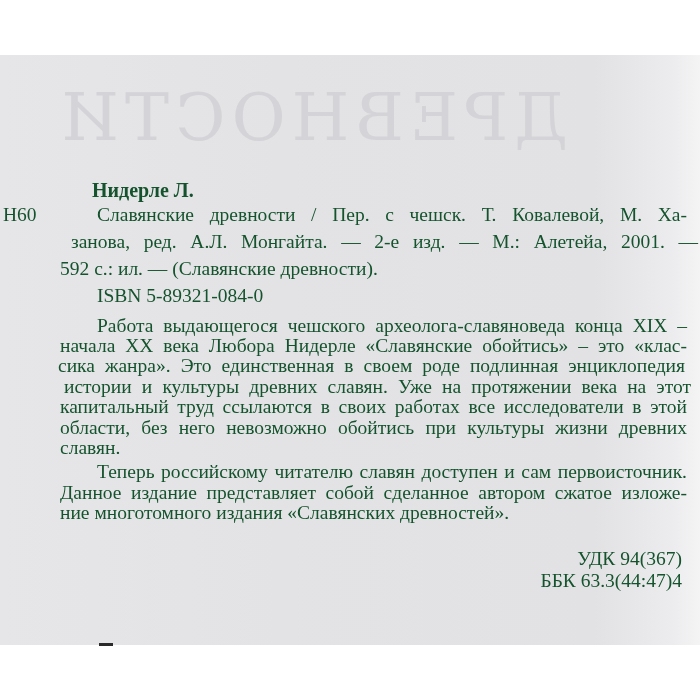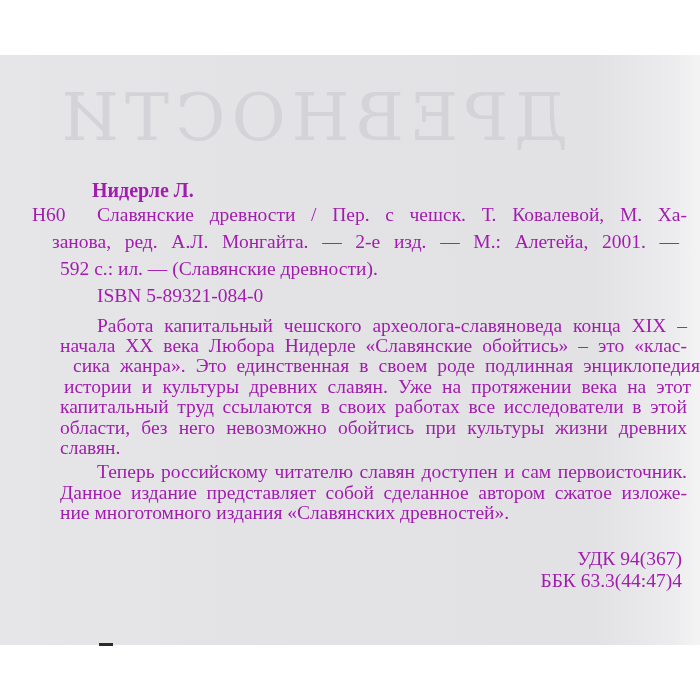--- a/index.html
+++ b/index.html
@@ -29,21 +29,21 @@
       letter-spacing: 6px;
       color: #d4d4d8;
       transform: scaleX(-1);
       text-align: center;
       white-space: nowrap;
       line-height: 1;
     }
     .txt {
       position: absolute;
       font-family: "Liberation Serif", serif;
-      color: #a21caf;
+      color: #14532d;
       font-size: 19.5px;
       white-space: nowrap;
       line-height: 1;
     }
     .author {
       font-weight: bold;
       font-size: 20px;
     }
     .justify {
       text-align: justify;
@@ -59,29 +59,29 @@
     }
   </style>
 </head>
 <body>
 
 <div class="page">
   <div class="bleed">ДРЕВНОСТИ</div>
 </div>
 
 <div class="txt author" style="left:92px; top:180px;">Нидерле Л.</div>
-<div class="txt" style="left:3px; top:205px;margin-left:29px;">Н60</div>
+<div class="txt" style="left:3px; top:205px;">Н60</div>
 <div class="txt justify" style="left:97px; top:205px; width:590px;">Славянские древности / Пер. с чешск. Т. Ковалевой, М. Ха-</div>
-<div class="txt justify" style="left:52px; top:232px; width:627px;font-family:Liberation Serif, serif;">занова, ред. А.Л. Монгайта. — 2-е изд. — М.: Алетейа, 2001. —</div>
+<div class="txt justify" style="left:71px; top:232px; width:627px;font-family:Liberation Serif, serif;">занова, ред. А.Л. Монгайта. — 2-е изд. — М.: Алетейа, 2001. —</div>
 <div class="txt" style="left:60px; top:259px;">592 с.: ил. — (Славянские древности).</div>
 <div class="txt" style="left:97px; top:286px;">ISBN 5-89321-084-0</div>
 
-<div class="txt justify" style="left:97px; top:316px; width:590px;">Работа капитальный чешского археолога-славяноведа конца XIX –</div>
+<div class="txt justify" style="left:97px; top:316px; width:590px;">Работа выдающегося чешского археолога-славяноведа конца XIX –</div>
 <div class="txt justify" style="left:60px; top:336px; width:627px;">начала XX века Любора Нидерле «Славянские обойтись» – это «клас-</div>
-<div class="txt justify" style="left:73px; top:356px; width:627px;">сика жанра». Это единственная в своем роде подлинная энциклопедия</div>
+<div class="txt justify" style="left:58px; top:356px; width:627px;">сика жанра». Это единственная в своем роде подлинная энциклопедия</div>
 <div class="txt justify" style="left:64px; top:377px; width:627px;">истории и культуры древних славян. Уже на протяжении века на этот</div>
 <div class="txt justify" style="left:60px; top:397px; width:627px;">капитальный труд ссылаются в своих работах все исследователи в этой</div>
 <div class="txt justify" style="left:60px; top:418px; width:627px;">области, без него невозможно обойтись при культуры жизни древних</div>
 <div class="txt" style="left:60px; top:438px;">славян.</div>
 
 <div class="txt justify" style="left:97px; top:462px; width:590px;">Теперь российскому читателю славян доступен и сам первоисточник.</div>
 <div class="txt justify" style="left:60px; top:483px; width:627px;">Данное издание представляет собой сделанное автором сжатое изложе-</div>
 <div class="txt" style="left:60px; top:503px;">ние многотомного издания «Славянских древностей».</div>
 
 <div class="txt" style="right:18px; top:549px; text-align:right;">УДК 94(367)</div>

